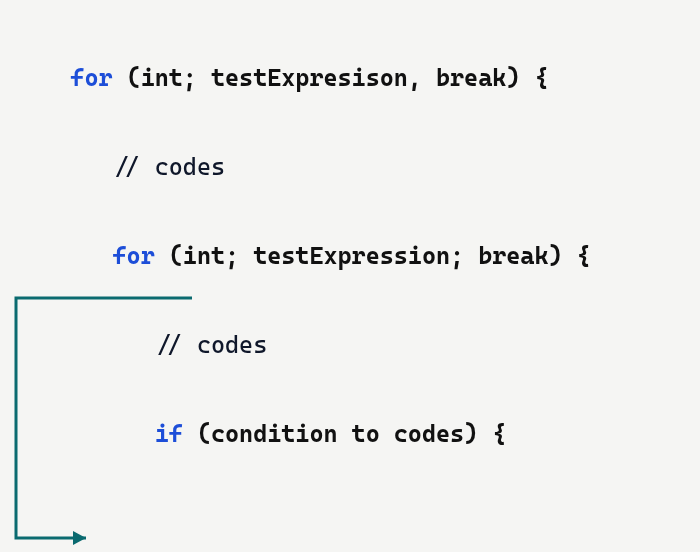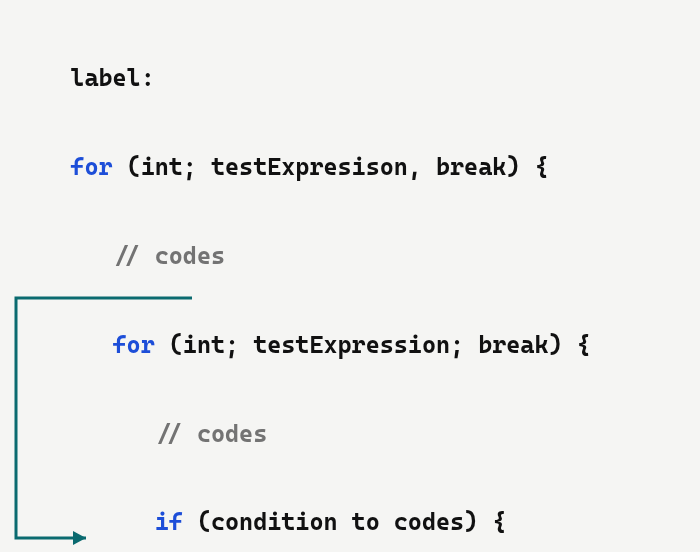--- a/index.html
+++ b/index.html
@@ -25,37 +25,36 @@
   }
   .kw {
     color: #1d4ed8;
     font-weight: 700;
   }
   .txt {
     color: #111;
     font-weight: 700;
   }
   .cmt {
-    color: #737373;
-    font-weight: 700;
+    color: #0f172a;
+    font-weight: 400;
   }
   .arrow-svg {
     position: absolute;
     left: 0;
     top: 0;
     width: 700px;
     height: 552px;
     pointer-events: none;
   }
 </style>
 </head>
 <body>
 
 <div class="code-container">
-<span class="line"><span class="txt">     label:</span></span>
 <span class="line">     <span class="kw">for</span><span class="txt"> (int; testExpresison, break) {</span></span>
 <span class="line">        <span class="cmt">// codes</span></span>
 <span class="line">        <span class="kw">for</span><span class="txt"> (int; testExpression; break) {</span></span>
 <span class="line">           <span class="cmt">// codes</span></span>
 <span class="line">           <span class="kw">if</span><span class="txt"> (condition to codes) {</span></span>
 
 
 
 
 

